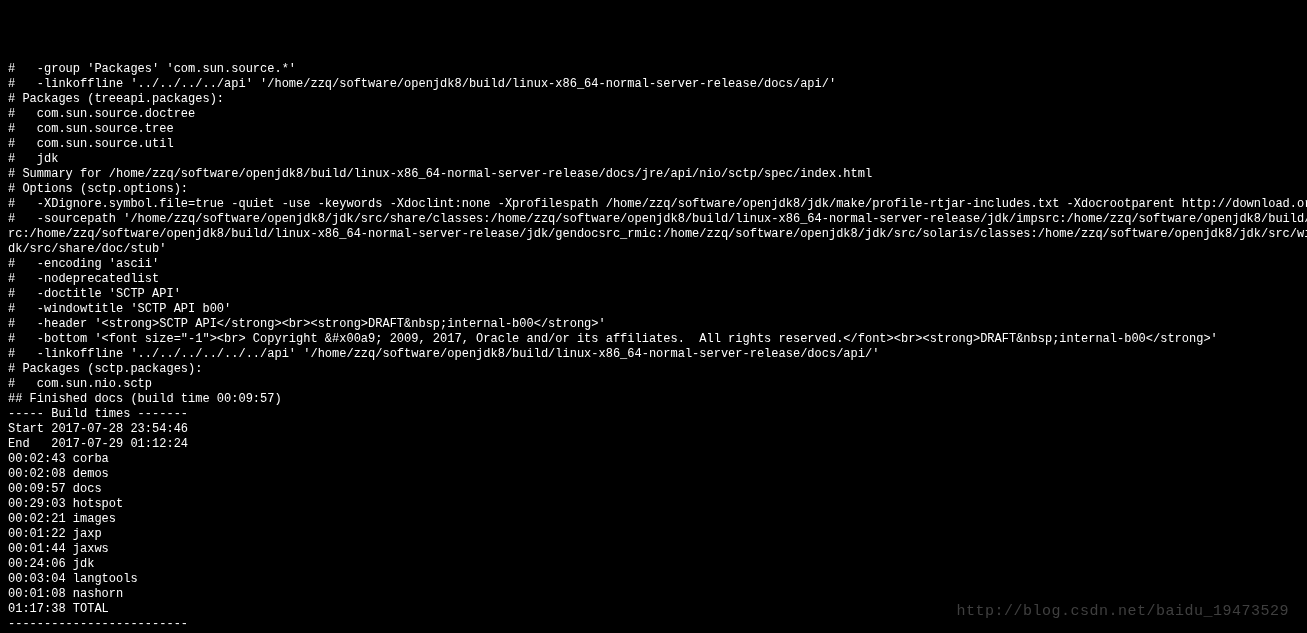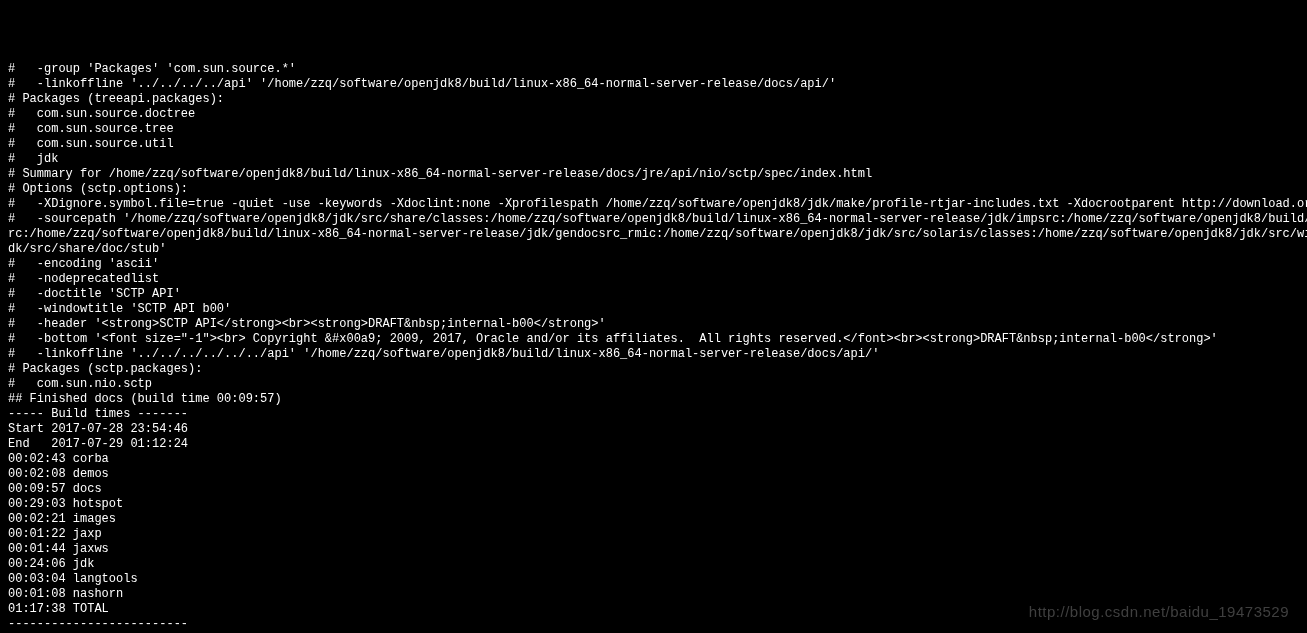--- a/index.html
+++ b/index.html
@@ -20,21 +20,21 @@
       white-space: pre;
     }
     .terminal-output {
       padding: 2px 8px;
     }
     .watermark {
       position: absolute;
       bottom: 14px;
       right: 18px;
       color: #555555;
-      font-family: Liberation Sans, sans-serif;
+      font-family: Liberation Mono, monospace;
       font-size: 15px;
       letter-spacing: 0.5px;
       opacity: 0.75;
     }
   </style>
 </head>
 <body>
 
 
 

